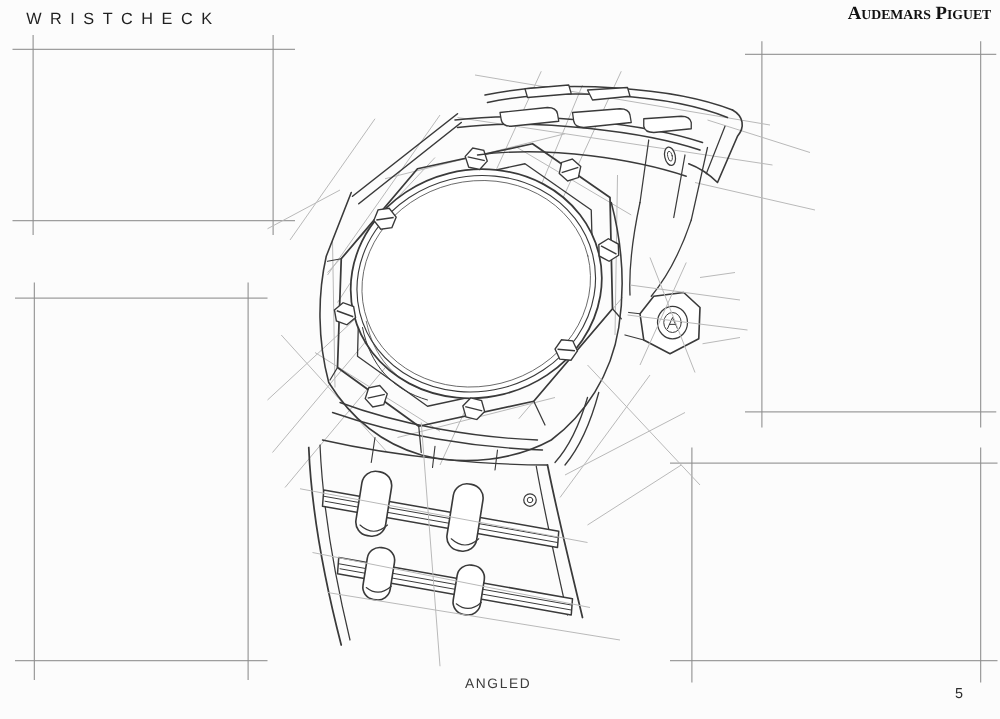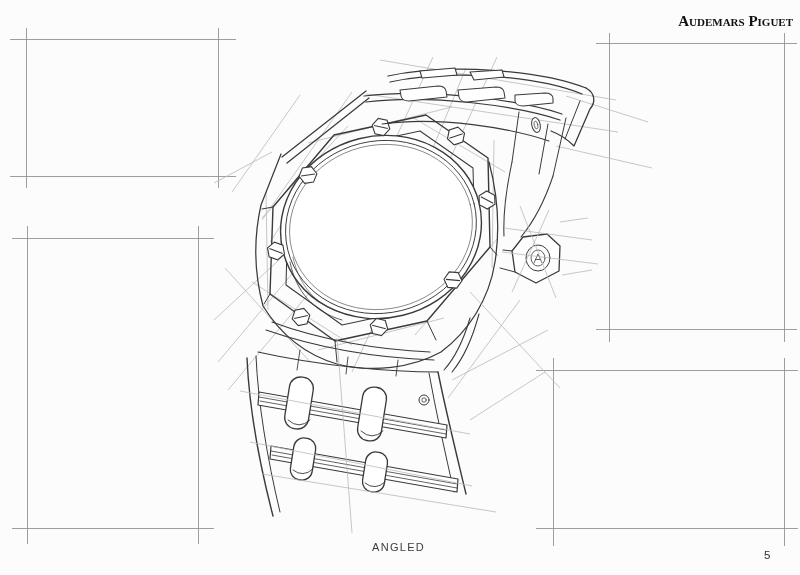--- a/index.html
+++ b/index.html
@@ -10,21 +10,21 @@
     -webkit-font-smoothing:antialiased;
   }
   .page{position:absolute;inset:0;}
 
   
   .brand-left{
     position:absolute;left:21px;top:7px;
     font-size:13px;letter-spacing:6.8px;color:#1f1f1f;font-weight:400;
   }
   .brand-right{
-    position:absolute;right:7px;top:13px;
+    position:absolute;right:7px;top:3px;
     font-family:"Liberation Serif",serif;font-weight:700;
     font-variant:small-caps;font-size:15px;letter-spacing:0px;color:#111;
   }
 
   
   .caption{
     position:absolute;left:372px;top:541px;
     font-size:11px;letter-spacing:1.3px;color:#3c3c3c;
   }
   .page-number{
@@ -58,20 +58,21 @@
   .br-v1{left:553px;top:358px;height:188px;}
   .br-v2{left:784px;top:358px;height:188px;}
 
   .sketch-svg{position:absolute;left:0;top:0;}
 </style>
 </head>
 <body>
 
 <div class="page">
 
+  <div class="brand-left">WRISTCHECK</div>
   <div class="brand-right">Audemars Piguet</div>
 
   <div>
     <span class="fline h tl-h1"></span>
     <span class="fline h tl-h2"></span>
     <span class="fline v tl-v1"></span>
     <span class="fline v tl-v2"></span>
   </div>
   <div>
     <span class="fline h ml-h1"></span>

